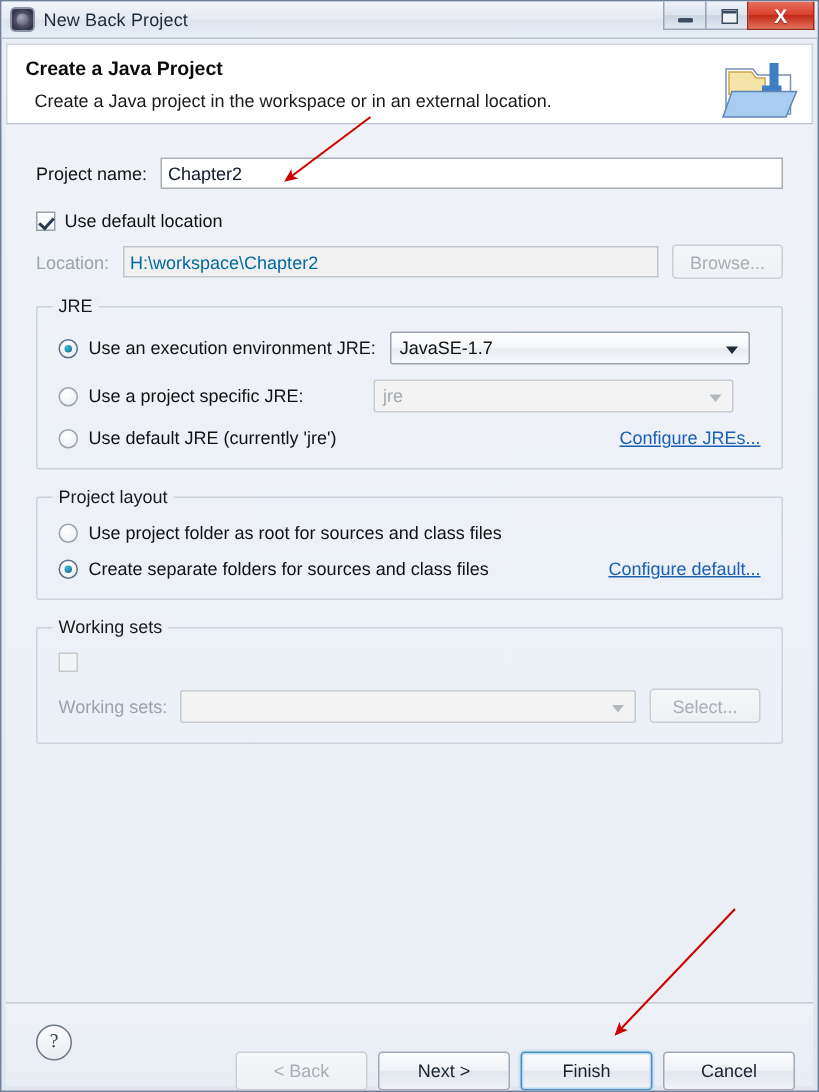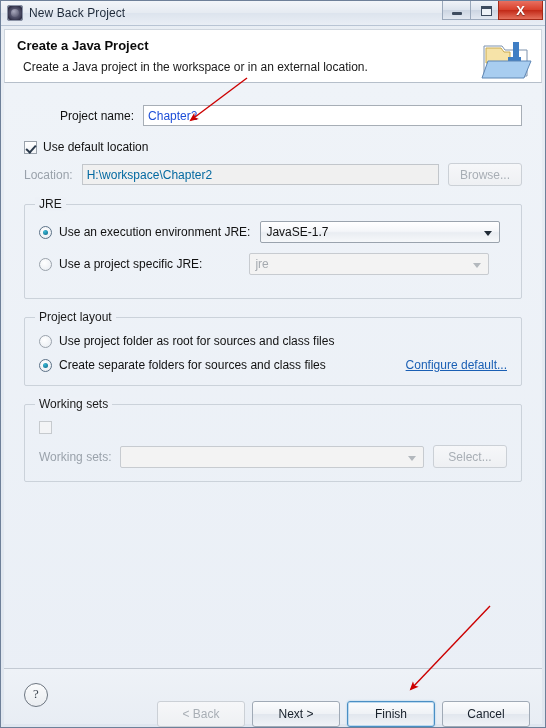--- a/index.html
+++ b/index.html
@@ -162,21 +162,21 @@
   .label.disabled { color: #9aa2ab; }
 
   .textfield {
     box-sizing: border-box;
     height: 21px;
     background: #ffffff;
     border: 1px solid #a7aeb6;
     padding: 0 4px;
     font-size: 12px;
     line-height: 19px;
-    color: #1d4ed8;
+    color: #0f172a;
     font-family: "Liberation Sans", sans-serif;
   }
   .textfield.disabled {
     background: #f0f0f0;
     border-color: #c2c6cb;
     color: #0369a1;
   }
 
   .btn {
     box-sizing: border-box;
@@ -361,21 +361,21 @@
       <path d="M6,12 L21,12 L24,16 L30,16 L30,27 L6,27 Z" fill="#f6e3a8" stroke="#c7a94e" stroke-width="1"></path>
       <rect x="33" y="6" width="6" height="17" fill="#3f7ec4"></rect>
       <path d="M28,21 L41,21 L41,25 L28,25 Z" fill="#3f7ec4"></path>
       <path d="M8,25 L51,25 L44,42 L2,42 Z" fill="#a8cdf0" stroke="#5f87b5" stroke-width="1"></path>
     </svg>
   </div>
 
   <div class="body-area">
     <div class="content">
 
-      <div class="row" style="margin-bottom:14px;margin-left:36px;">
+      <div class="row" style="margin-bottom:14px;">
         <span class="label">Project name:</span>
         <input class="textfield" type="text" style="flex: 1 1 0%; margin-left: 9px;" value="Chapter2">
       </div>
 
       <div class="row" style="margin-bottom:9px;">
         <span class="check checked"></span>
         <span class="label">Use default location</span>
       </div>
 
       <div class="row">
@@ -398,20 +398,26 @@
 
         <div class="row" style="margin-bottom:10px;">
           <span class="radio"></span>
           <span class="label">Use a project specific JRE:</span>
           <div class="combo disabled" style="width:240px; margin-left:47px;">
             <span>jre</span>
             <span class="arrow"></span>
           </div>
         </div>
 
+        <div class="row">
+          <span class="radio"></span>
+          <span class="label">Use default JRE (currently 'jre')</span>
+          <span style="flex:1"></span>
+          <span class="link">Configure JREs...</span>
+        </div>
       </div>
 
       <div class="group">
         <span class="group-title">Project layout</span>
 
         <div class="row" style="margin-bottom:10px;">
           <span class="radio"></span>
           <span class="label">Use project folder as root for sources and class files</span>
         </div>
 

